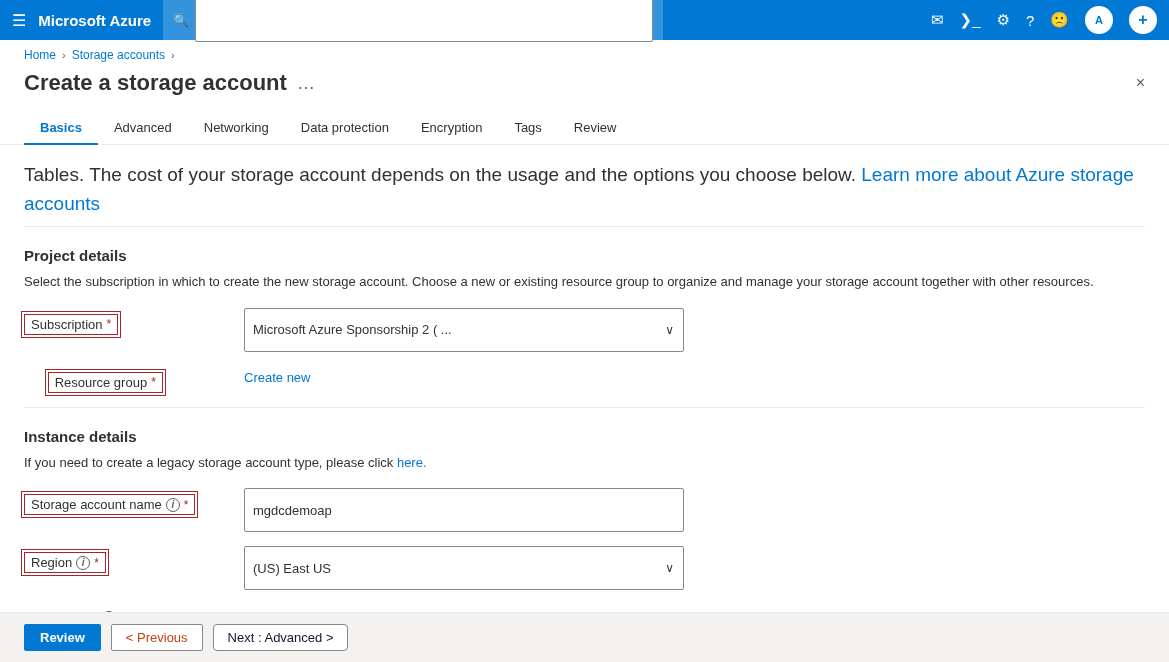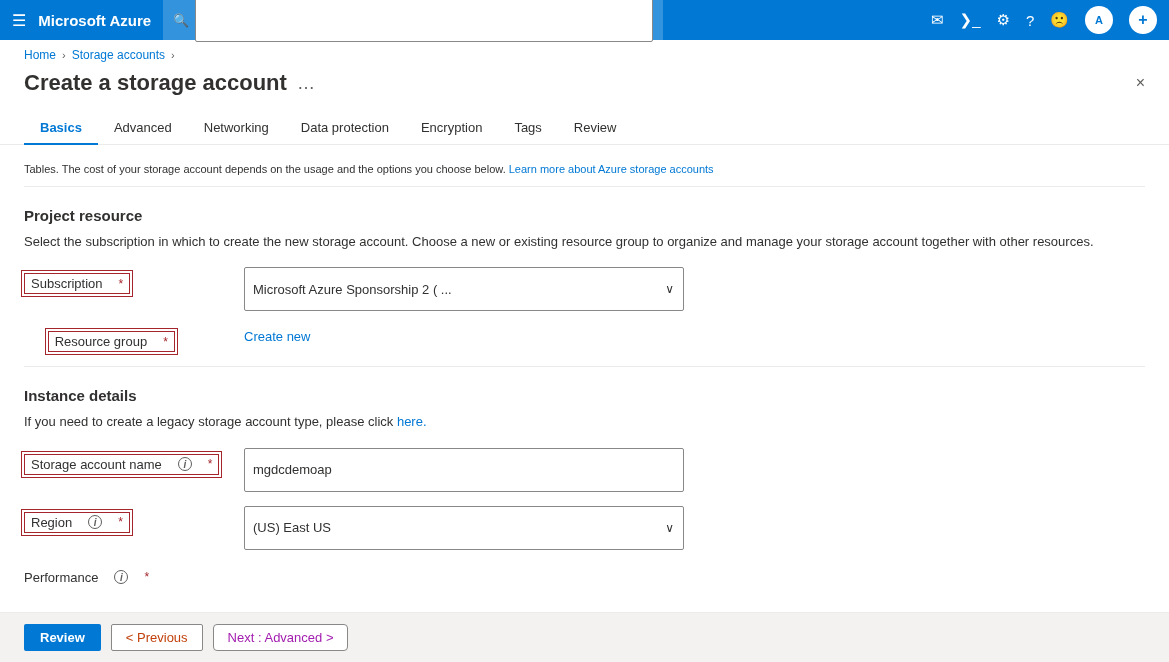--- a/index.html
+++ b/index.html
@@ -84,21 +84,21 @@
       margin-bottom: -1px;
       white-space: nowrap;
     }
     .tab.active {
       color: #0078d4;
       border-bottom: 2px solid #0078d4;
       font-weight: 600;
     }
 
     .info-text {
-      font-size: 11px;
+      font-size: 19px;
       color: #323130;
       line-height: 1.5;
       margin-bottom: 8px;
     }
     .info-text a { color: #0078d4; text-decoration: none; }
 
     
     .scroll-area {
       display: flex;
       height: calc(662px - 40px - 44px - 52px - 50px);
@@ -137,21 +137,21 @@
     .form-label-col {
       width: 220px;
       min-width: 220px;
       padding-top: 6px;
     }
     .form-label {
       font-size: 13px;
       color: #323130;
       display: flex;
       align-items: center;
-      gap: 16px;
+      gap: 4px;
       text-align: right;
     }
     .required-star { color: #a4262c; font-size: 12px; }
     .info-icon {
       display: inline-flex;
       align-items: center;
       justify-content: center;
       width: 14px;
       height: 14px;
       border-radius: 50%;
@@ -254,21 +254,21 @@
       background: #fff;
       color: #c2410c;
       border: 1px solid #8a8886;
       padding: 5px 14px;
       font-size: 13px;
       cursor: pointer;
       border-radius: 2px;
     }
     .btn-next {
       background: #fff;
-      color: #a21caf;
+      color: #0f172a;
       border: 1px solid #8a8886;
       padding: 5px 14px;
       font-size: 13px;
       cursor: pointer;
       border-radius: 4px;
     }
 
     hr.divider {
       border: none;
       border-top: 1px solid #edebe9;
@@ -323,21 +323,21 @@
   <div class="content-area">
 
     <p class="info-text">
       <span>Tables. The cost of your storage account depends on the usage and the options you choose below.</span>
       <a href="#">Learn more about Azure storage accounts</a>
     </p>
 
     <hr class="divider">
 
     <div>
-      <div class="section-title">Project resource</div>
+      <div class="section-title">Project details</div>
       <p class="section-desc">Select the subscription in which to create the new storage account. Choose a new or existing resource group to organize and manage your storage account together with other resources.</p>
 
       <div class="form-row">
         <div class="form-label-col">
           <span class="label-box field-required-outline">
             <span class="form-label">
               <span>Subscription</span>
               <span class="required-star">*</span>
             </span>
           </span>

